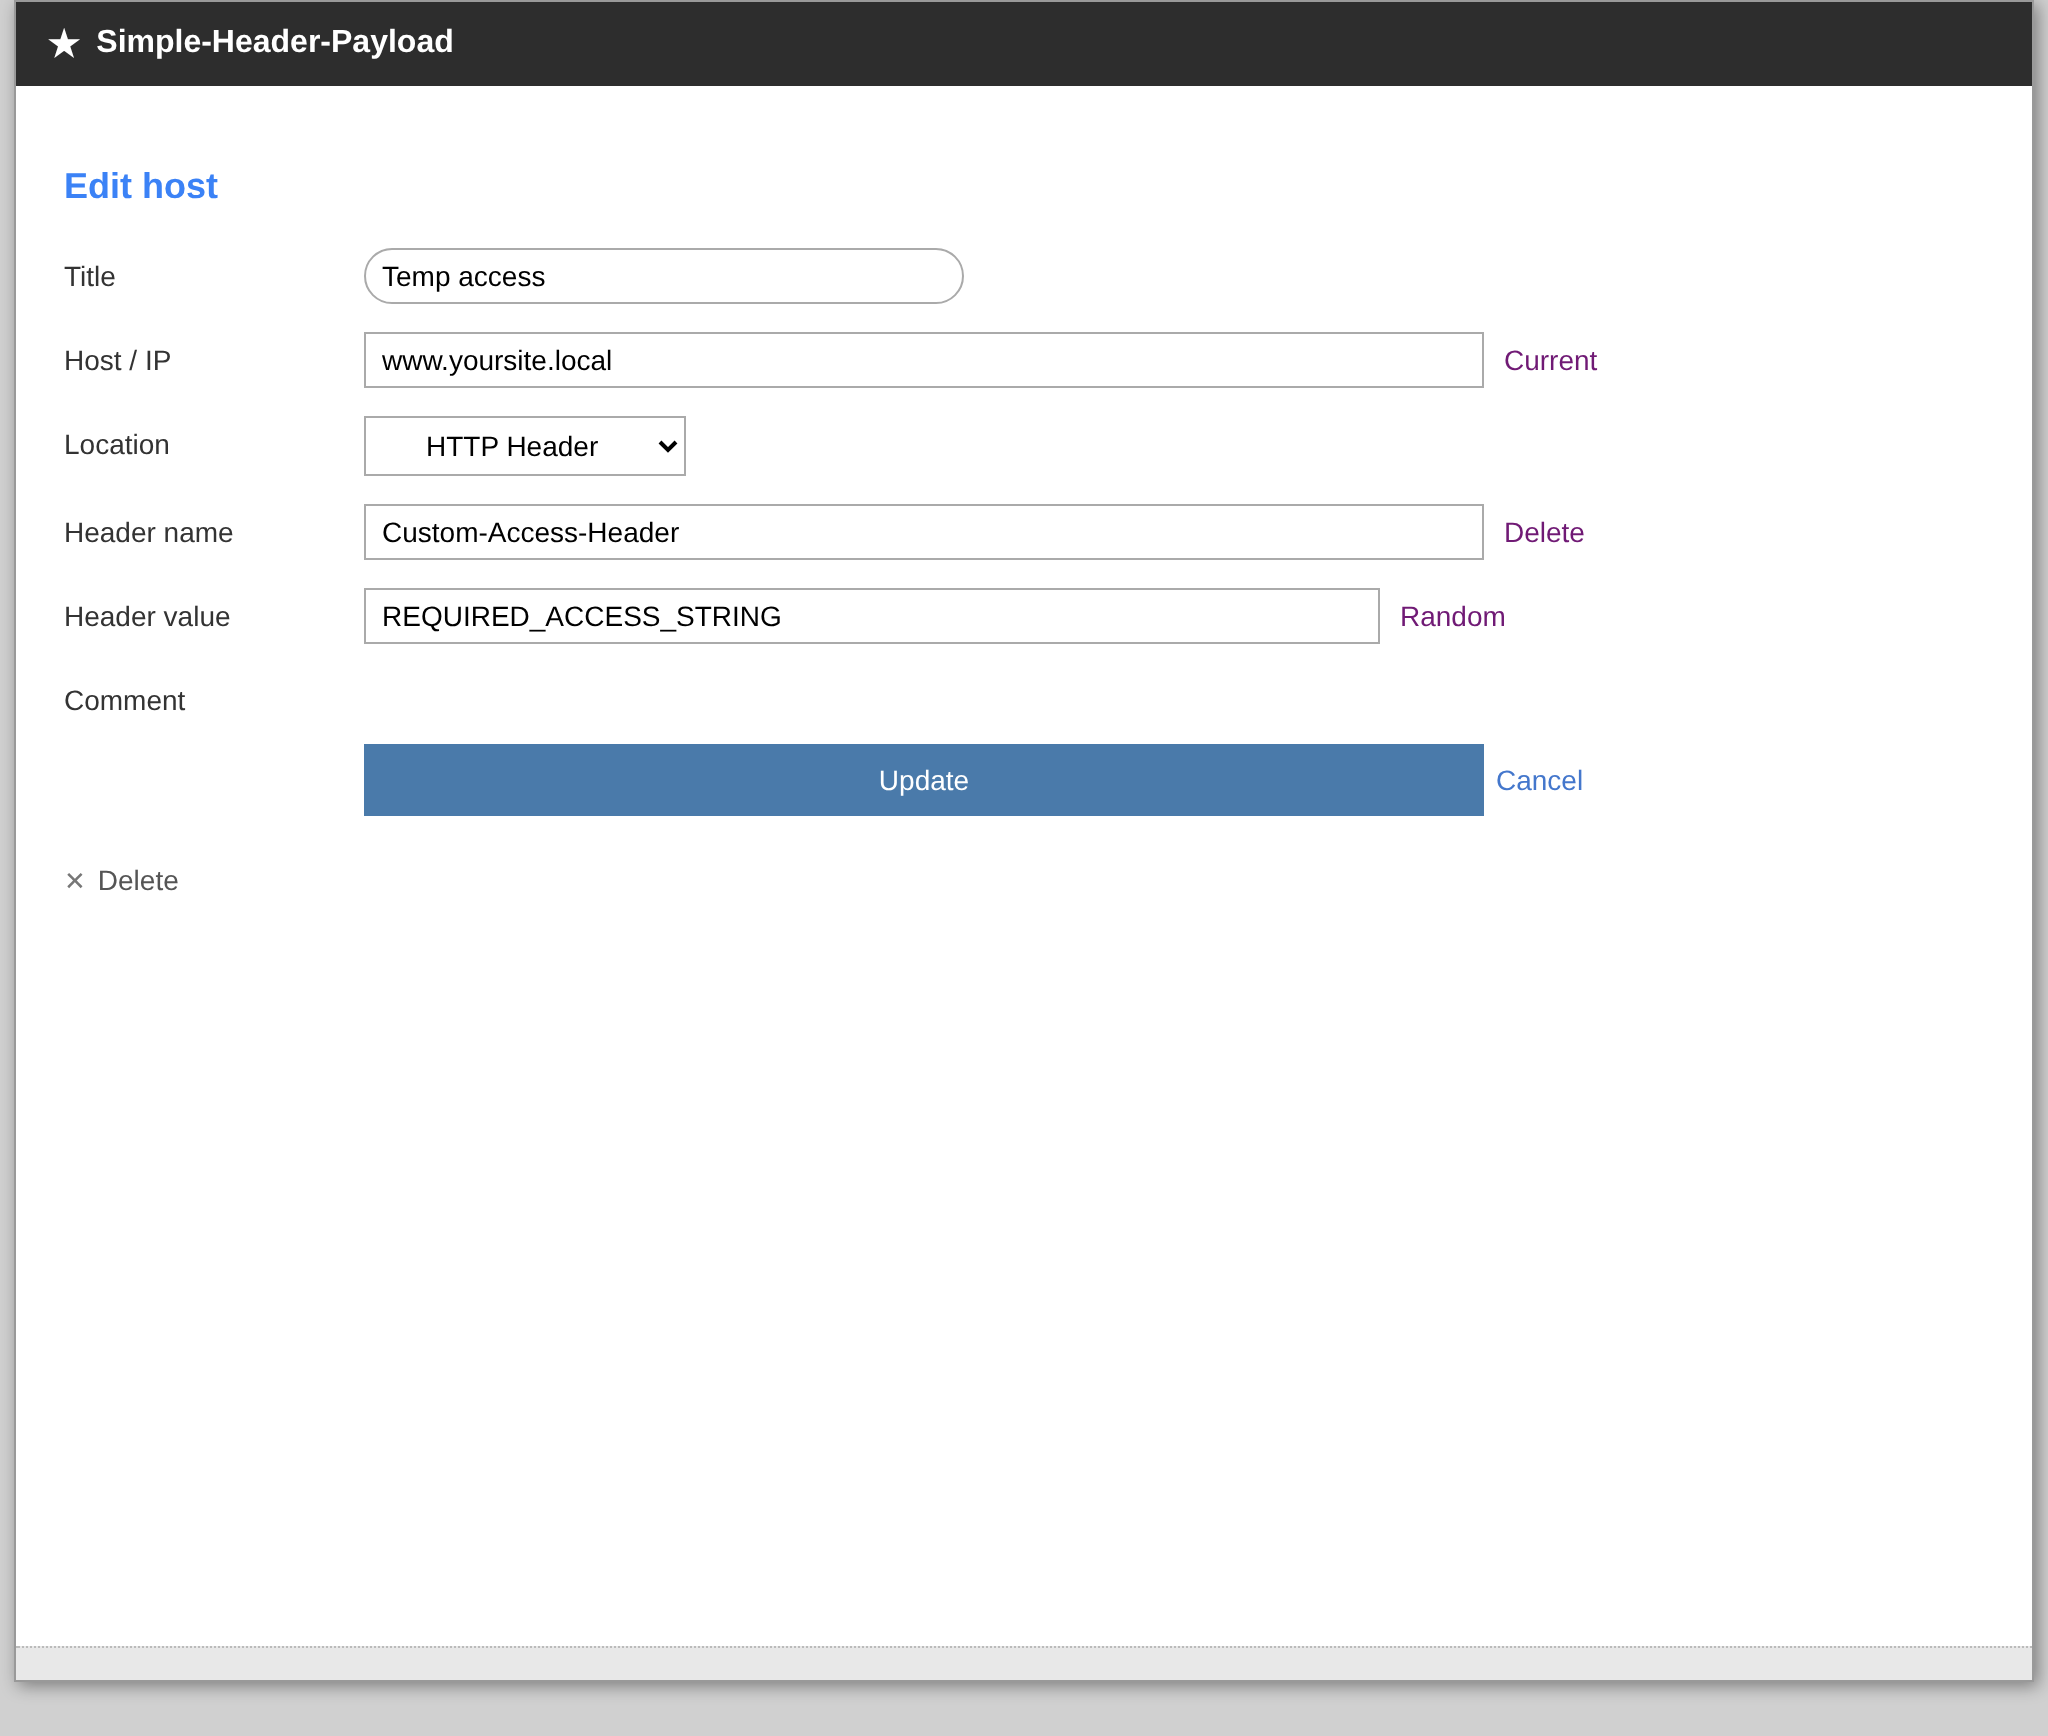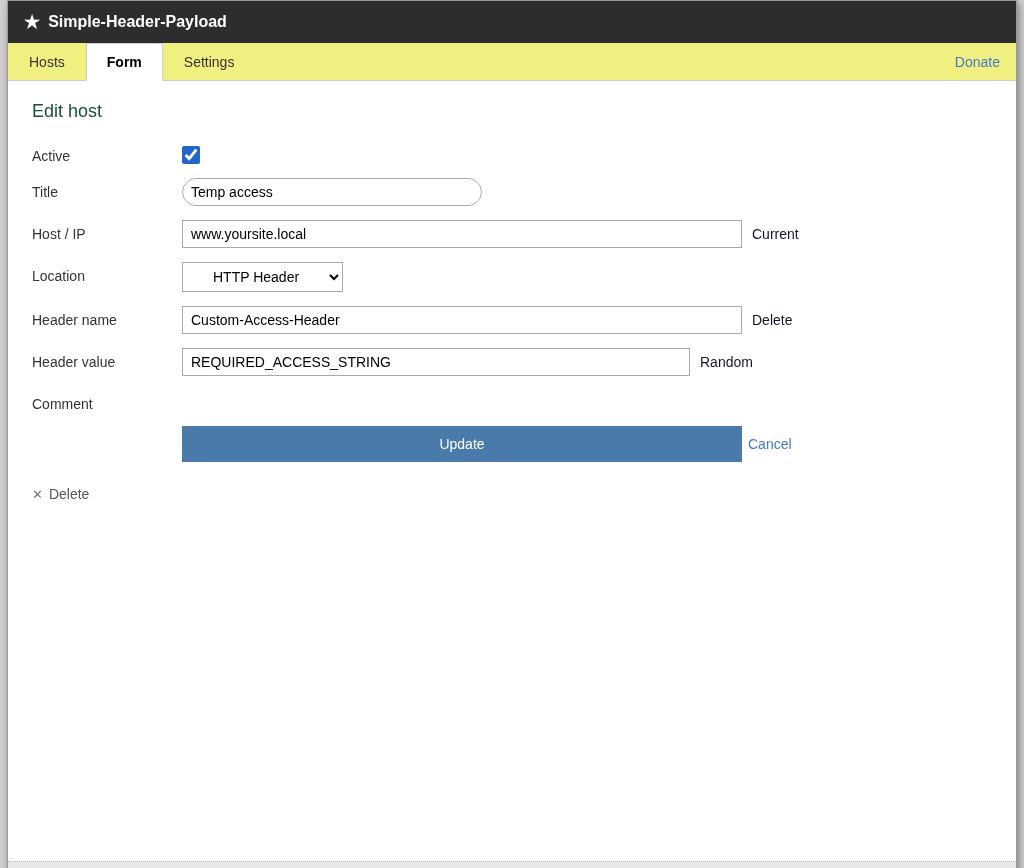--- a/index.html
+++ b/index.html
@@ -75,23 +75,24 @@
 
     
     .content {
       padding: 20px 24px;
       background: #fff;
       min-height: 780px;
     }
 
     .page-title {
       font-size: 18px;
-      font-weight: normal;
+      font-weight: bold;
       margin-bottom: 20px;
-      color: #14532d;
+      color: #3b82f6;
+      margin-top: 20px;
     }
 
     .form-row {
       display: flex;
       align-items: flex-start;
       margin-bottom: 14px;
     }
 
     .form-label {
       width: 150px;
@@ -126,21 +127,21 @@
 
     .input-header-name {
       width: 560px;
     }
 
     .input-header-value {
       width: 508px;
     }
 
     .form-link {
-      color: #0f172a;
+      color: #701a75;
       cursor: pointer;
       font-size: 14px;
       white-space: nowrap;
     }
 
     
     .checkbox-wrap {
       display: flex;
       align-items: center;
       padding-top: 4px;
@@ -235,36 +236,24 @@
 </head>
 <body>
 
 <div class="app-window">
 
   <div class="title-bar">
     <span class="title-star">★</span>
     <span>Simple-Header-Payload</span>
   </div>
 
-  <div class="tab-bar">
-    <div class="tab">Hosts</div>
-    <div class="tab active">Form</div>
-    <div class="tab">Settings</div>
-    <div class="donate-link">Donate</div>
-  </div>
 
   <div class="content">
     <div class="page-title">Edit host</div>
 
-    <div class="form-row">
-      <div class="form-label">Active</div>
-      <div class="form-control-wrap checkbox-wrap">
-        <input type="checkbox" checked="" style="">
-      </div>
-    </div>
 
     <div class="form-row">
       <div class="form-label">Title</div>
       <div class="form-control-wrap">
         <input type="text" class="form-input input-title" value="Temp access" style="">
       </div>
     </div>
 
     <div class="form-row">
       <div class="form-label">Host / IP</div>

